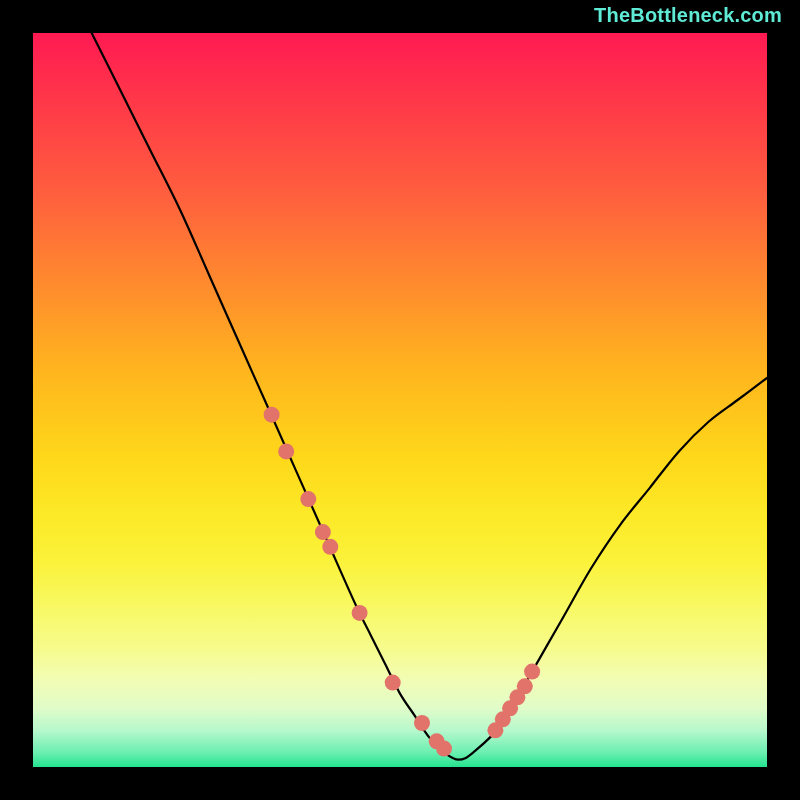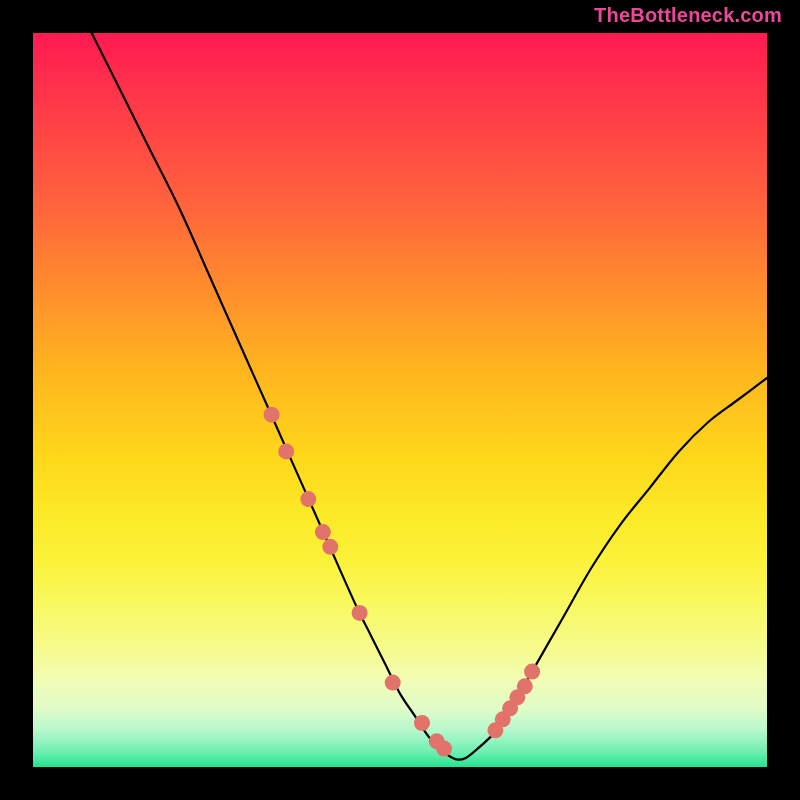--- a/index.html
+++ b/index.html
@@ -14,21 +14,21 @@
   .outer {
     position: relative;
     width: 800px;
     height: 800px;
     background: #000;
   }
   .watermark {
     position: absolute;
     top: 4px;
     right: 18px;
-    color: #ec4899;
+    color: #5eead4;
     font-size: 20px;
     font-weight: 600;
     letter-spacing: 0.2px;
     user-select: none;
   }
   .plot {
     position: absolute;
     left: 33px;
     top: 33px;
     width: 734px;

